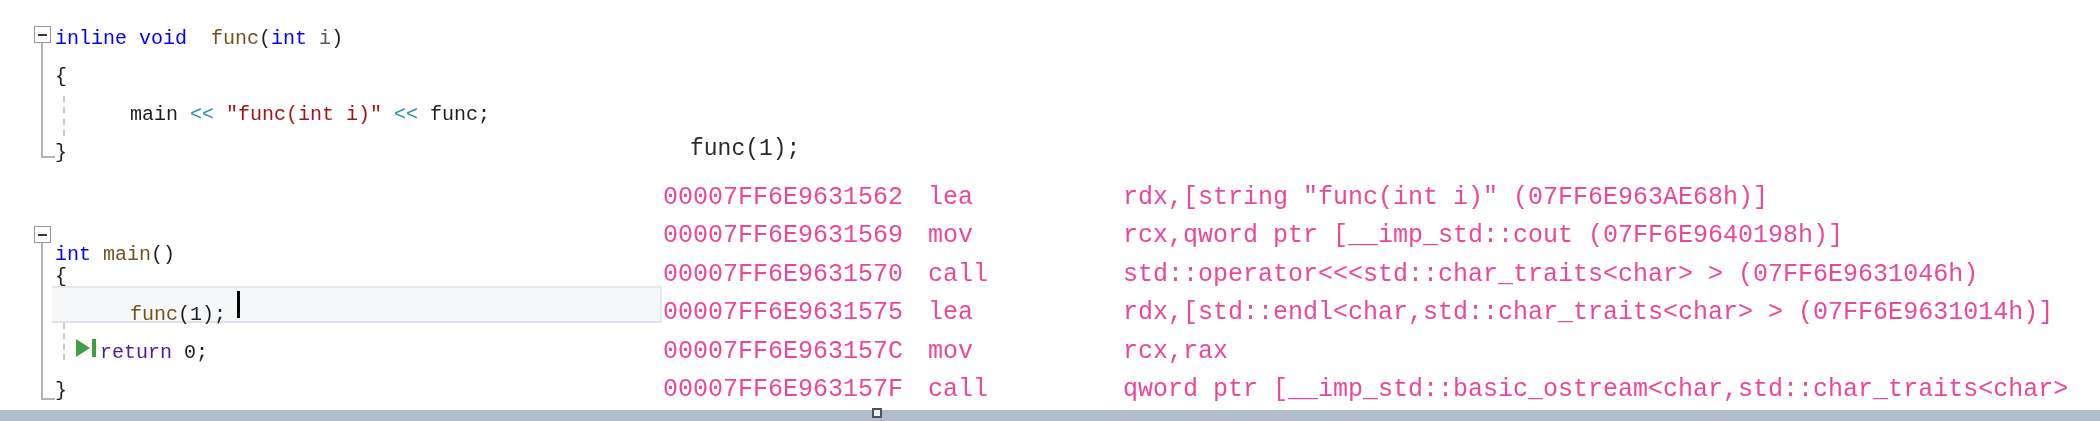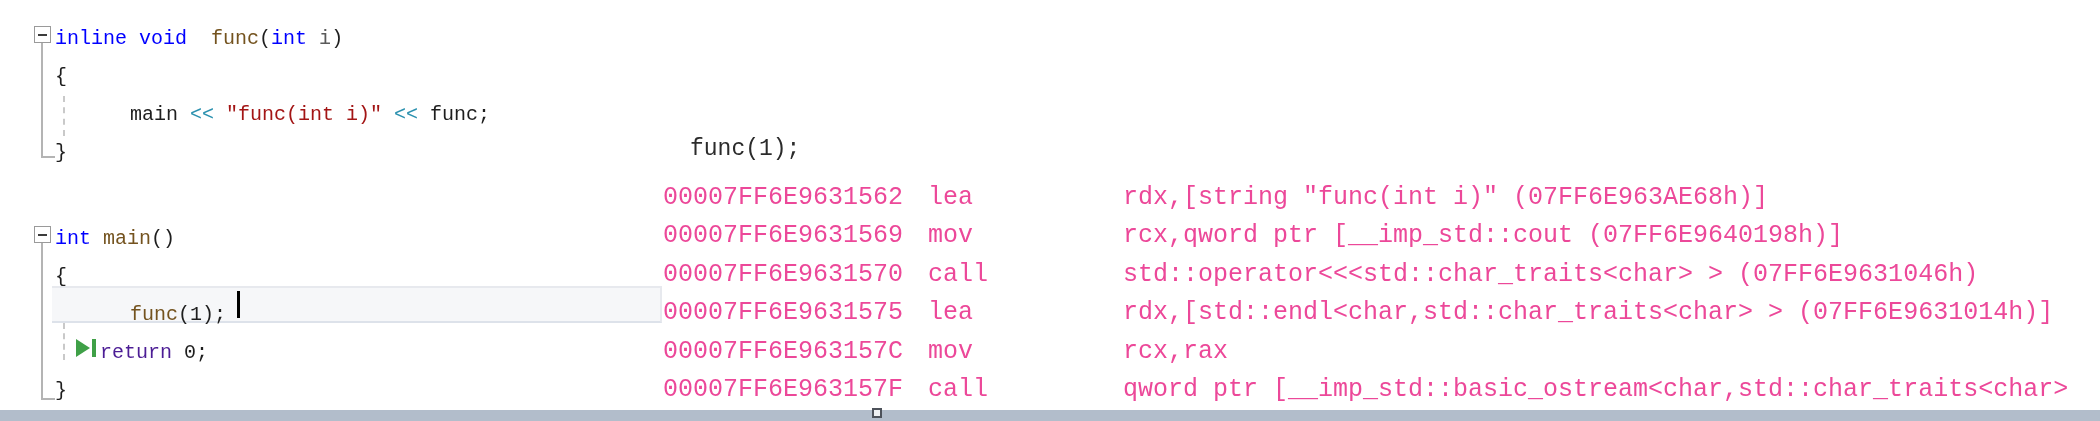--- a/index.html
+++ b/index.html
@@ -69,21 +69,21 @@
     <div class="run-to-click">
       <span class="tri"></span>
       <span class="bar"></span>
     </div>
 
     <div id="code-lines">
         <div class="code-line" style="top: 24px; left: 55px;"><span class="tok-kw">inline void</span><span class="tok-pl">  </span><span class="tok-fn">func</span><span class="tok-pl">(</span><span class="tok-kw">int</span><span class="tok-pl"> </span><span class="tok-pm">i</span><span class="tok-pl">)</span></div>
         <div class="code-line" style="top: 62px; left: 55px;"><span class="tok-pl">{</span></div>
         <div class="code-line" style="top: 100px; left: 130px;"><span class="tok-pl">main </span><span class="tok-op">&lt;&lt;</span><span class="tok-pl"> </span><span class="tok-str">"func(int i)"</span><span class="tok-pl"> </span><span class="tok-op">&lt;&lt;</span><span class="tok-pl"> func;</span></div>
         <div class="code-line" style="top: 138px; left: 55px;"><span class="tok-pl">}</span></div>
-        <div class="code-line" style="top: 224px; left: 55px; text-align: right;"><span class="tok-kw">int</span><span class="tok-pl"> </span><span class="tok-fn">main</span><span class="tok-pl">()</span></div>
+        <div class="code-line" style="top: 240px; left: 55px; text-align: right;"><span class="tok-kw">int</span><span class="tok-pl"> </span><span class="tok-fn">main</span><span class="tok-pl">()</span></div>
         <div class="code-line" style="top: 262px; left: 55px;"><span class="tok-pl">{</span></div>
         <div class="code-line" style="top: 300px; left: 130px;"><span class="tok-fn">func</span><span class="tok-pl">(1);</span></div>
         <div class="code-line" style="top: 338px; left: 100px;"><span class="tok-ctrl">return</span><span class="tok-pl"> 0;</span></div>
         <div class="code-line" style="top: 376px; left: 55px;"><span class="tok-pl">}</span></div>
       </div>
   </div>
 
   <div>
     <div class="disasm-src">func(1);</div>
     <div id="disasm-rows">

